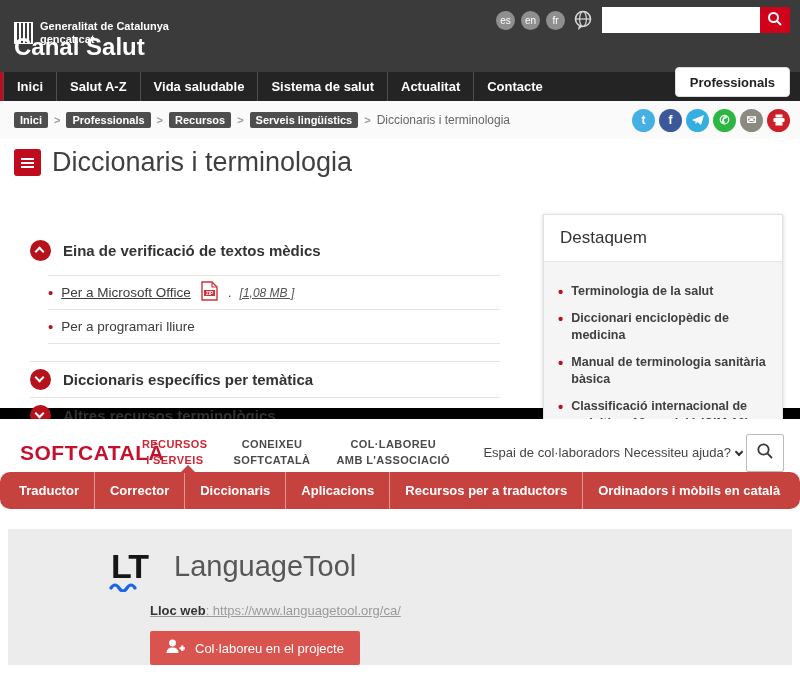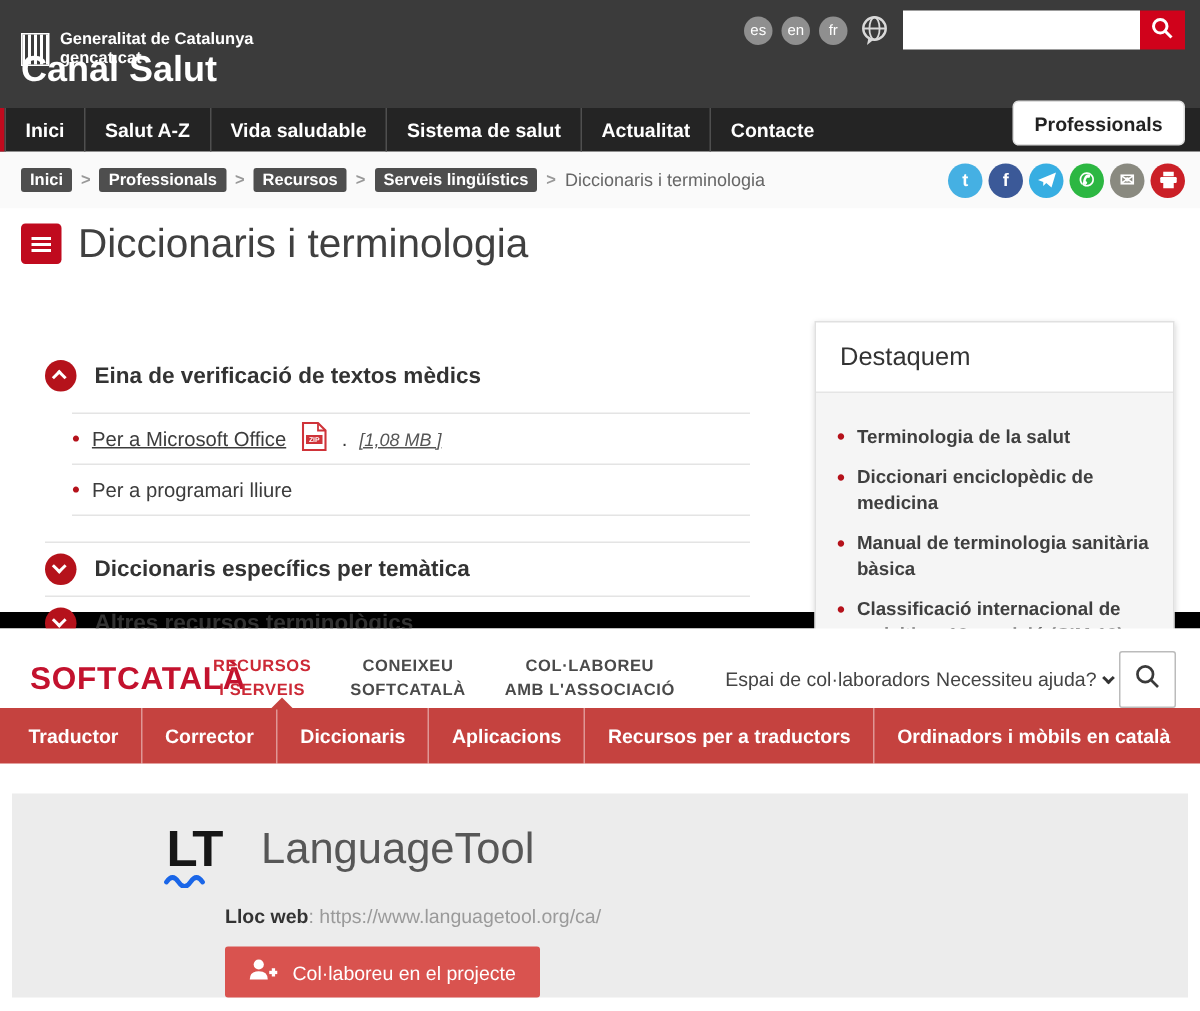--- a/index.html
+++ b/index.html
@@ -88,36 +88,36 @@
     line-height:1.45; color:#4a4a4a; cursor:pointer; }
   .sc-topnav-item.active { color:#cc2936; }
   .sc-utils { position:absolute; right:16px; top:0; height:67px; display:flex; align-items:center; gap:4px; }
   .sc-util-link { font-size:13px; color:#444; cursor:pointer; }
   .mini-chev { display:inline-block; width:6px; height:6px; border-left:2px solid #333;
     border-bottom:2px solid #333; transform:rotate(-45deg); margin-left:5px; vertical-align:2px; }
   .sc-search { width:38px; height:38px; border:1px solid #bbb; border-radius:2px; background:#fff;
     display:flex; align-items:center; justify-content:center; cursor:pointer; }
 
   
-  .sc-nav { position:relative; height:37px; background:#c5423f; display:flex; align-items:stretch; padding-left:4px; }
+  .sc-nav { position:relative; height:37px; background:#c5423f; display:flex; align-items:stretch; padding-left:4px;border-radius:10px; }
   .sc-nav::before { content:""; position:absolute; top:-7px; left:180px; border-left:8px solid transparent;
     border-right:8px solid transparent; border-bottom:8px solid #c5423f; }
   .sc-nav-item { display:flex; align-items:center; padding:0 15px; color:#fff; font-size:13px;
     font-weight:bold; cursor:pointer; }
   .sc-nav-item + .sc-nav-item { border-left:1px solid rgba(255,255,255,.45); }
 
   
   .sc-body { height:156px; background:#fff; padding:20px 8px 0; }
   .lt-card { background:#ececec; height:136px; padding:20px 0 0 88px; }
   .lt-row { display:flex; align-items:center; }
   .lt-logo { position:relative; font-size:34px; font-weight:800; color:#161616;
     letter-spacing:-1px; line-height:1; cursor:pointer;margin-left:15px; }
   .lt-logo svg { position:absolute; left:-2px; bottom:-9px; }
   .lt-title { margin-left:26px; font-size:29px; color:#575757; font-weight:400; }
-  .lt-web { margin:20px 0 0 54px; font-size:13px; color:#9a9a9a; }
+  .lt-web { margin:20px 0 0 54px; font-size:13px; color:#9a9a9a;text-decoration:underline; }
   .lt-web b { color:#333; }
   .lt-btn { margin:13px 0 0 54px; display:flex; align-items:center; gap:10px; background:#d9534f;
     border:none; border-radius:2px; padding:8px 16px; color:#fff; font-size:13px;
     font-family:inherit; cursor:pointer; }
 </style>
 </head>
 <body>
 
 <div class="g-header">
   <div class="brand">

